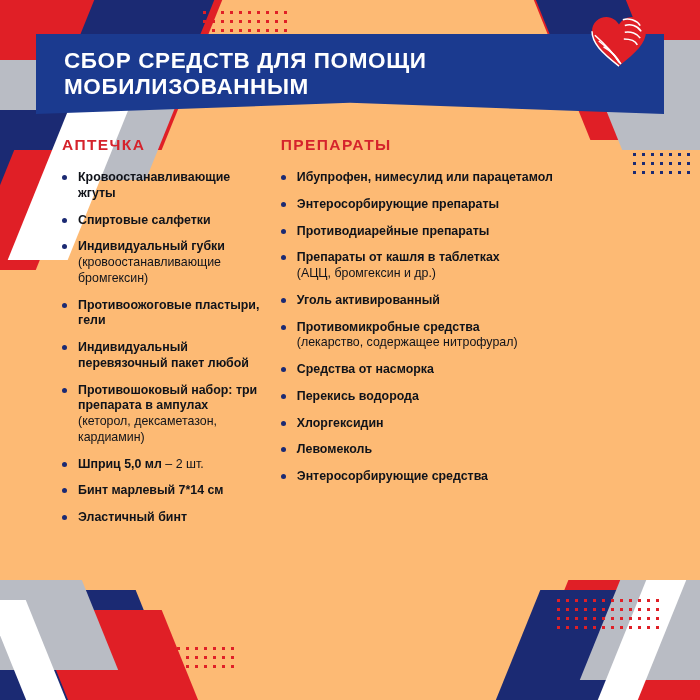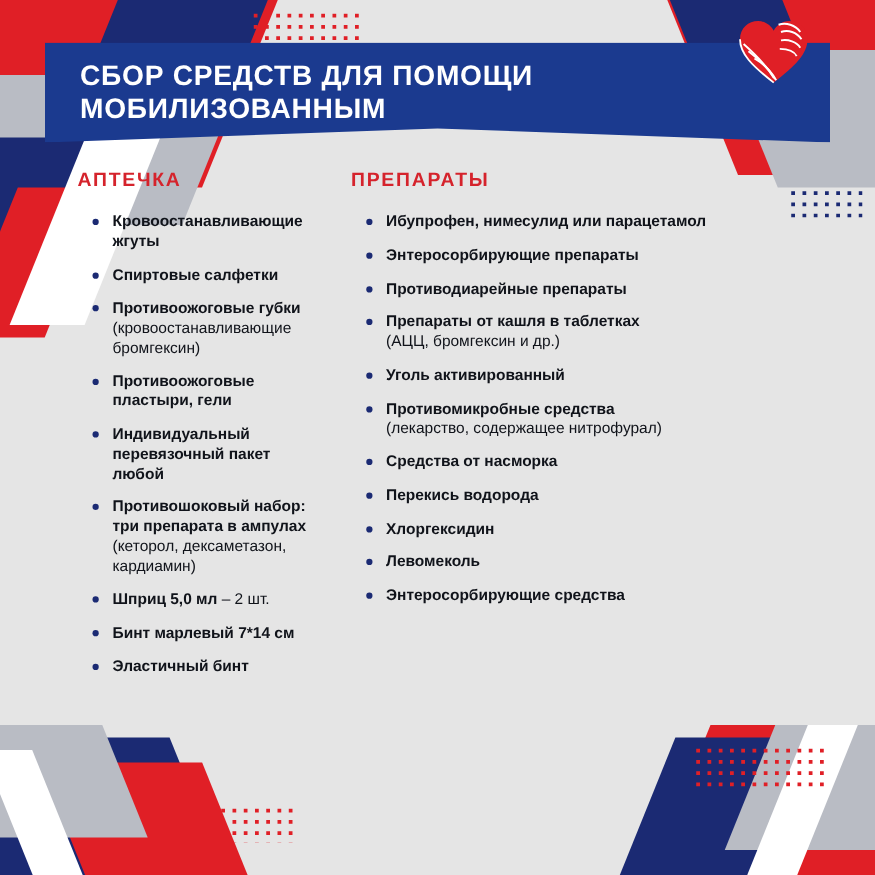--- a/index.html
+++ b/index.html
@@ -6,21 +6,21 @@
   html, body {
     margin: 0; padding: 0;
     width: 700px; height: 700px;
     font-family: "Liberation Sans", sans-serif;
     background: #ffffff;
     overflow: hidden;
   }
   #poster {
     position: relative;
     width: 700px; height: 700px;
-    background: #e5e5e5;
+    background: #fdba74;
     overflow: hidden;
   }
 
   
   .deco { position: absolute; pointer-events: none; }
 
   
   .tl-red1 {
     top: -40px; left: -60px; width: 260px; height: 190px;
     background: #e01f26;
@@ -169,21 +169,21 @@
 
   .col-head {
     color: #d5232c;
     font-size: 15.5px;
     font-weight: bold;
     letter-spacing: 1.4px;
     margin-bottom: 16px;
   }
   ul.items {
     list-style: none;
-    margin: 12px; padding: 0;
+    margin: 0; padding: 0;
   }
   ul.items li {
     position: relative;
     padding-left: 16px;
     margin-bottom: 11px;
     color: #10131a;
     font-size: 12.4px;
     line-height: 1.27;
   }
   ul.items li::before {
@@ -245,21 +245,21 @@
     </g>
   </svg>
 
   <div class="content">
 
     <div class="col col-left">
       <div class="col-head">АПТЕЧКА</div>
       <ul class="items">
         <li><span class="b">Кровоостанавливающие жгуты</span></li>
         <li><span class="b">Спиртовые салфетки</span></li>
-        <li><span class="b">Противоожоговые губки</span><br><span class="n">(кровоостанавливающие бромгексин)</span></li>
+        <li><span class="b">Индивидуальный губки</span><br><span class="n">(кровоостанавливающие бромгексин)</span></li>
         <li><span class="b">Противоожоговые пластыри, гели</span></li>
         <li><span class="b">Индивидуальный перевязочный пакет любой</span></li>
         <li><span class="b">Противошоковый набор: три препарата в ампулах</span><br><span class="n">(кеторол, дексаметазон, кардиамин)</span></li>
         <li><span class="b">Шприц 5,0 мл</span> <span class="n">– 2 шт.</span></li>
         <li><span class="b">Бинт марлевый 7*14 см</span></li>
         <li><span class="b">Эластичный бинт</span></li>
       </ul>
     </div>
 
     <div class="col col-right">

